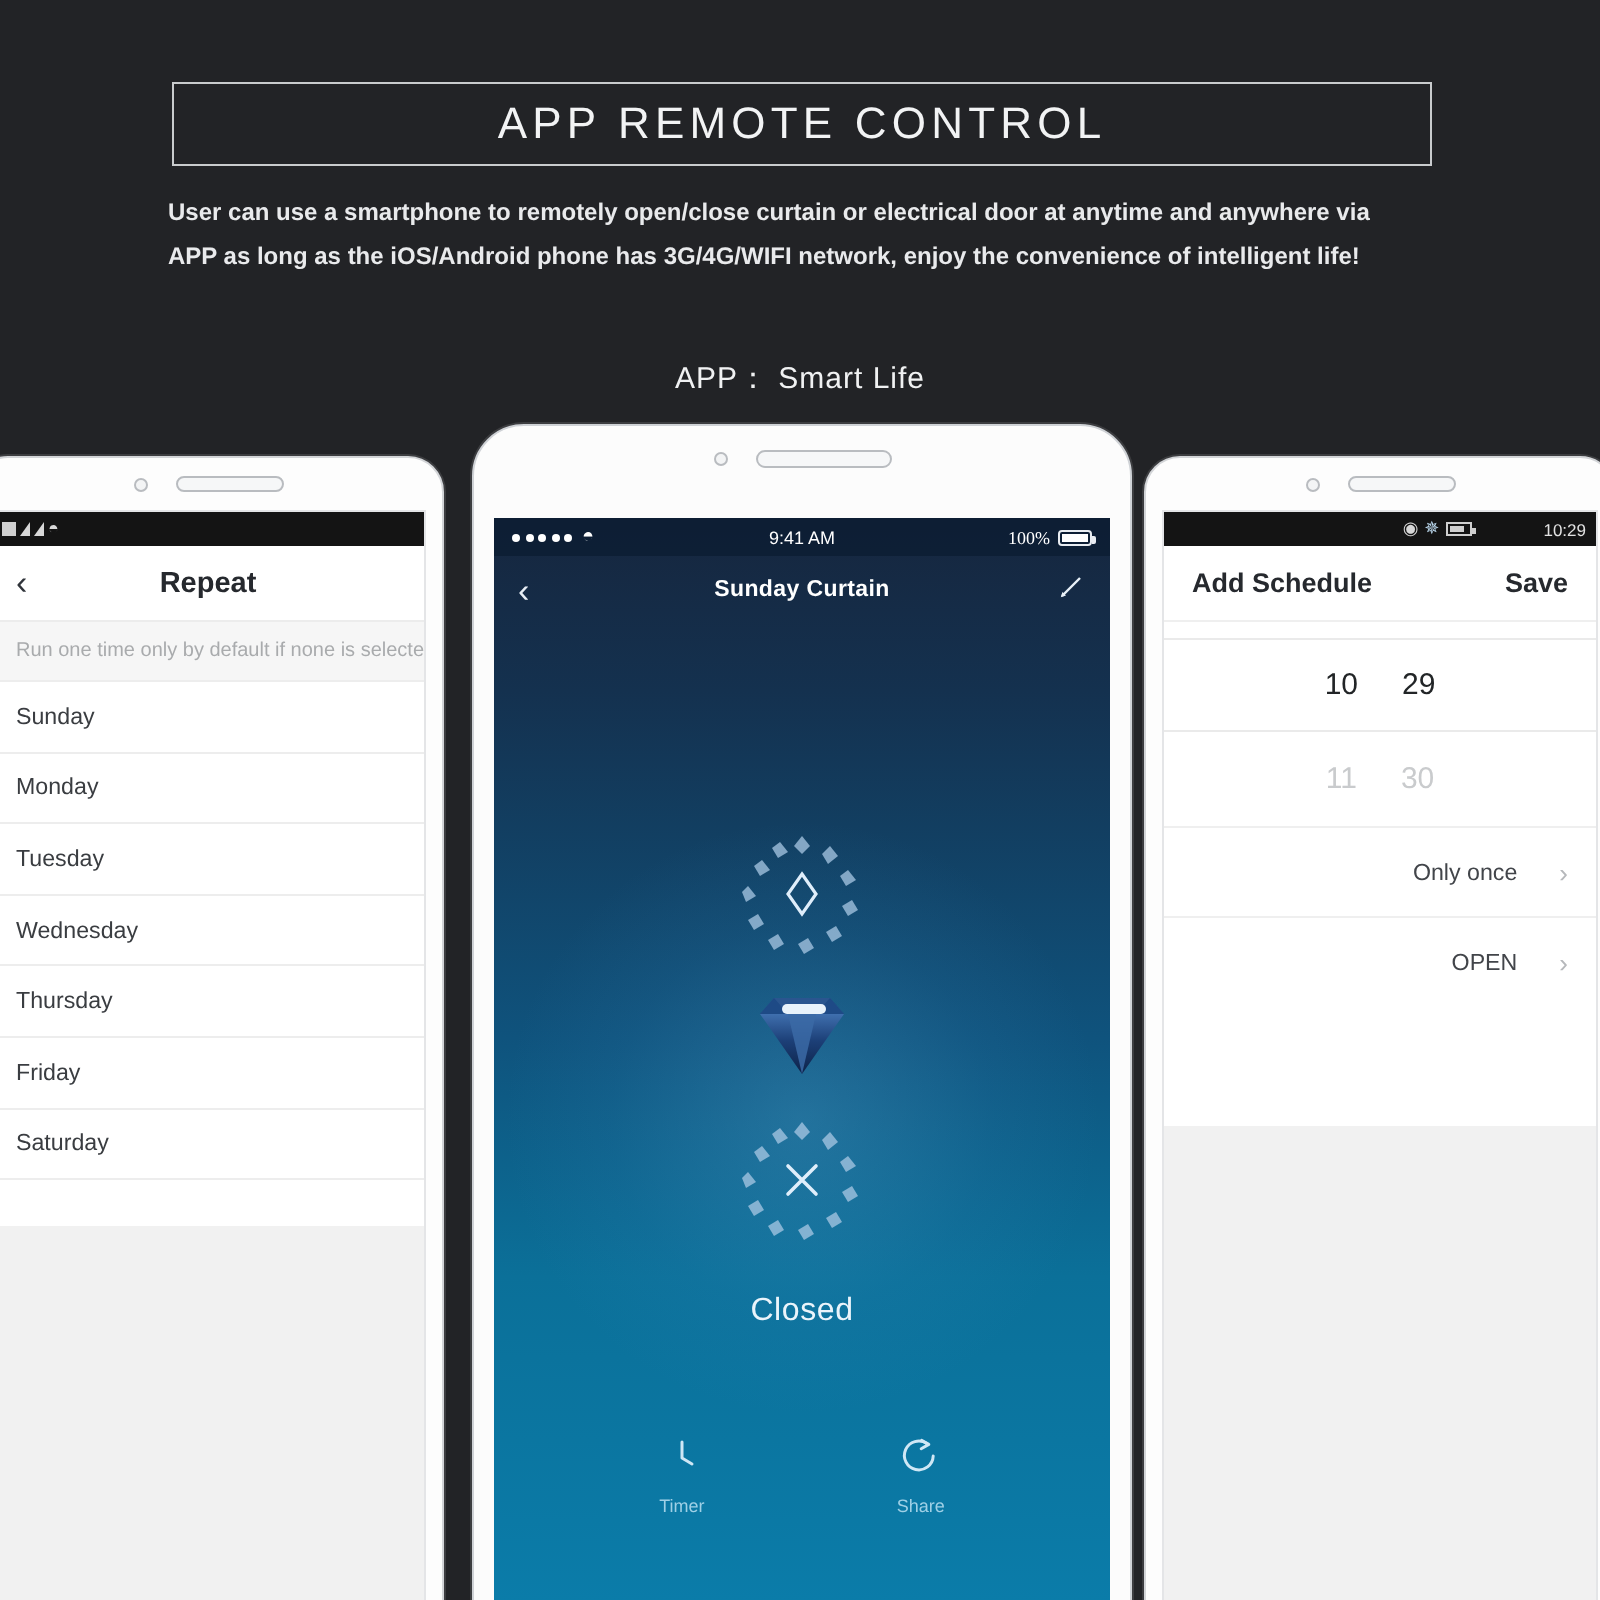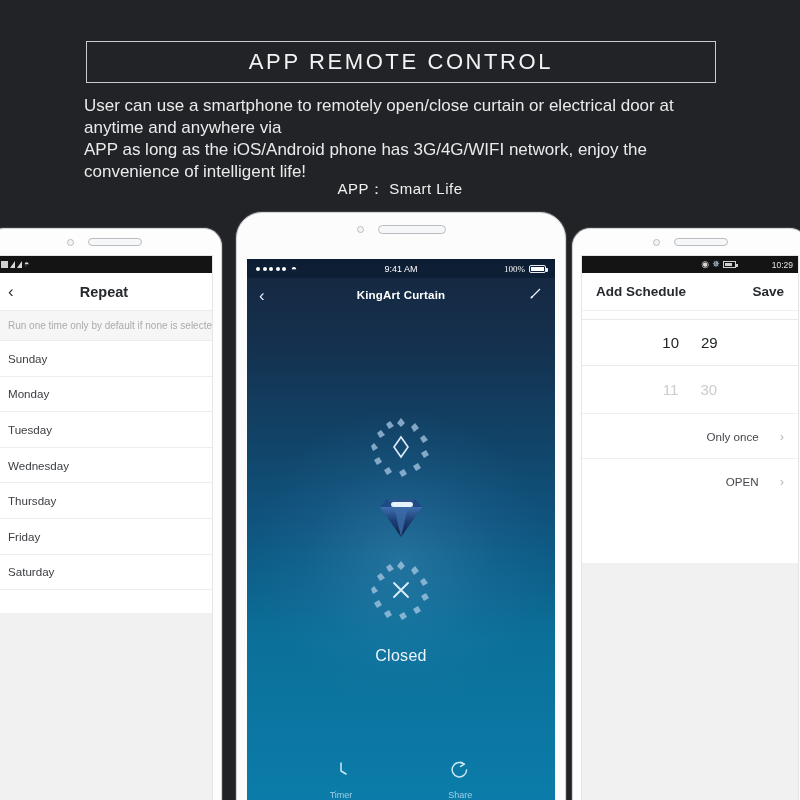--- a/index.html
+++ b/index.html
@@ -20,21 +20,21 @@
   .title-box .inner {
     position: absolute; left: 3px; top: 3px; right: 3px; bottom: 3px;
     border: 0px solid transparent;
   }
   .title-text {
     color: #f2f3f4; font-size: 22px; letter-spacing: 2.6px; font-weight: 400;
     white-space: nowrap;
   }
   .subtitle {
     position: absolute; left: 84px; top: 95px; width: 640px;
-    color: #e9eaec; font-size: 17px; line-height: 22px; font-weight: 400;
+    color: #e9eaec; font-size: 12px; line-height: 22px; font-weight: 700;
   }
   .app-label {
     position: absolute; left: 0; top: 180px; width: 800px; text-align: center;
     color: #f0f1f2; font-size: 15px; letter-spacing: .5px;
   }
 
   
   .phone {
     position: absolute;
     background: #fdfdfd;
@@ -155,21 +155,21 @@
 
   .ctrl { position: absolute; left: 50%; transform: translateX(-50%);
     width: 62px; height: 62px; }
   .ctrl-open  { top: 157px; }
   .ctrl-stop  { top: 232px; width: 58px; height: 52px; }
   .ctrl-close { top: 300px; }
 
   .status-word { position: absolute; left: 0; top: 388px; width: 100%;
     text-align: center; color: #eaf4fb; font-size: 16px; letter-spacing: .3px; }
 
-  .bottom-actions { position: absolute; left: 0; top: 500px; width: 100%;
+  .bottom-actions { position: absolute; left: 0; top: 458px; width: 100%;
     display: flex; justify-content: center; gap: 96px; }
   .act { display: flex; flex-direction: column; align-items: center; gap: 9px; }
   .act .lbl { font-size: 9px; color: #9fd0e6; }
 </style>
 </head>
 <body>
 
 <div class="stage">
 
   <div class="title-box">
@@ -289,21 +289,21 @@
         <span class="ios-right">
           <span style="font-size:9px">100%</span>
           <span class="ios-batt">
               <i></i>
             </span>
         </span>
       </div>
 
       <div class="ios-nav">
         <span class="back">‹</span>
-        <span class="ttl">KingArt Curtain</span>
+        <span class="ttl">Sunday Curtain</span>
         <span class="pen">
           <svg width="14" height="14" viewBox="0 0 14 14">
             <path d="M2 12 L11 3" stroke="#eaf2f9" stroke-width="1.2" fill="none"></path>
             <path d="M1.4 12.6 L4 11.8 L2.2 10 Z" fill="#eaf2f9"></path>
           </svg>
         </span>
       </div>
 
       <div class="ctrl ctrl-open">
         <svg width="62" height="62" viewBox="0 0 62 62">

